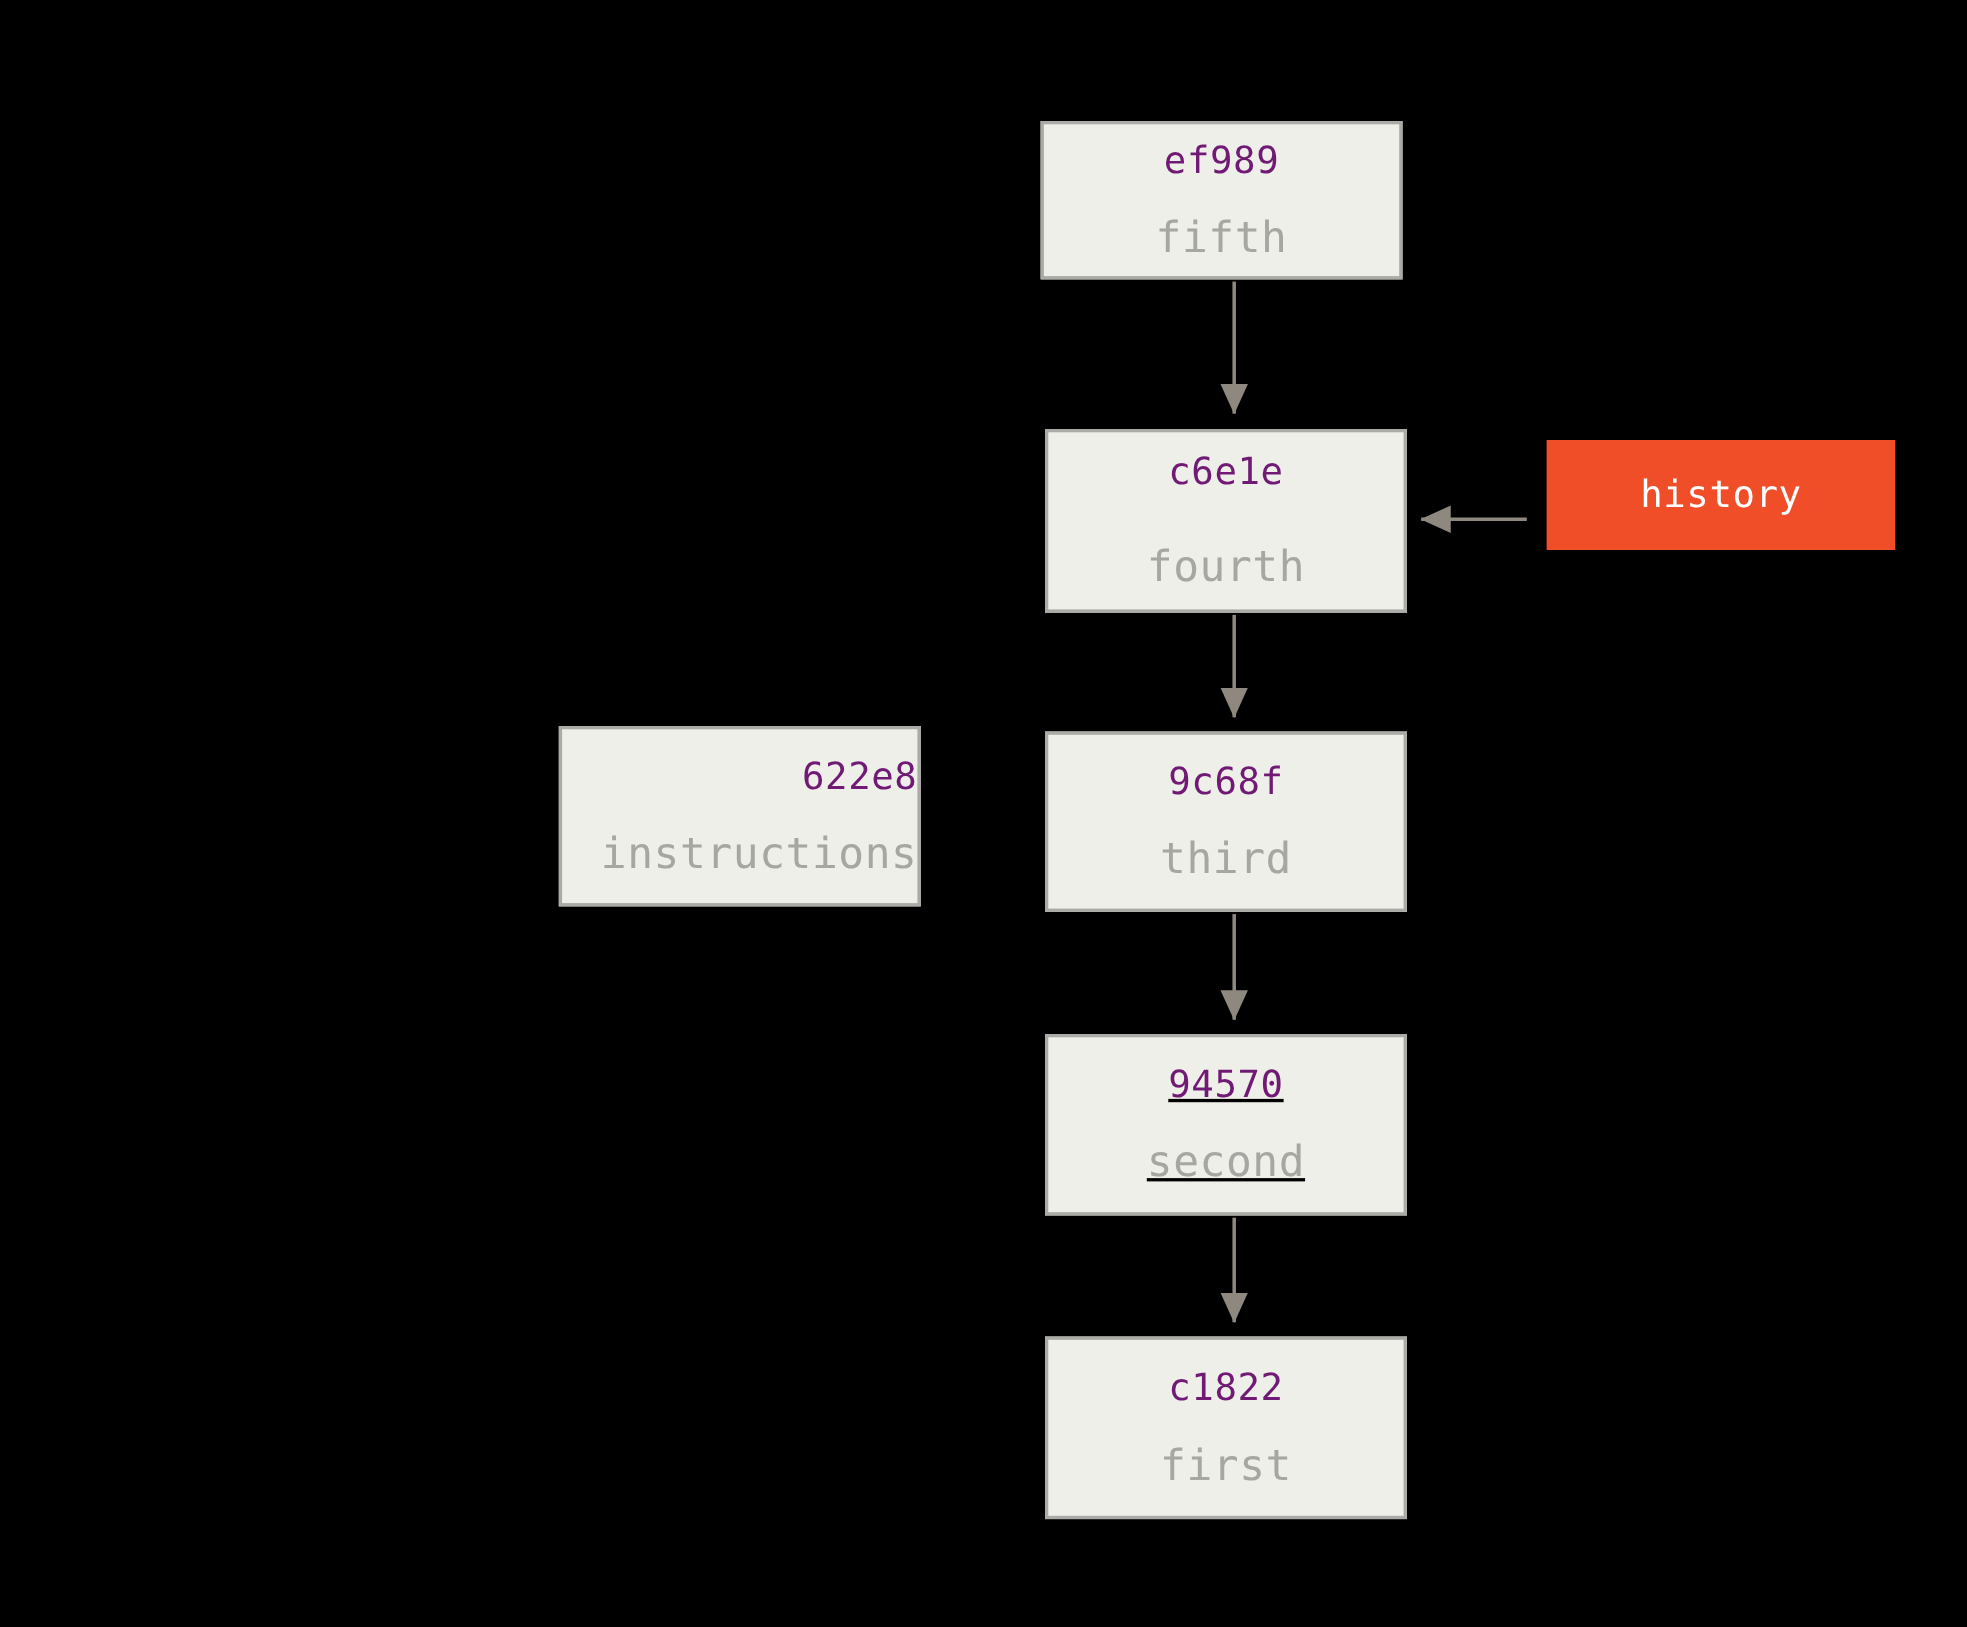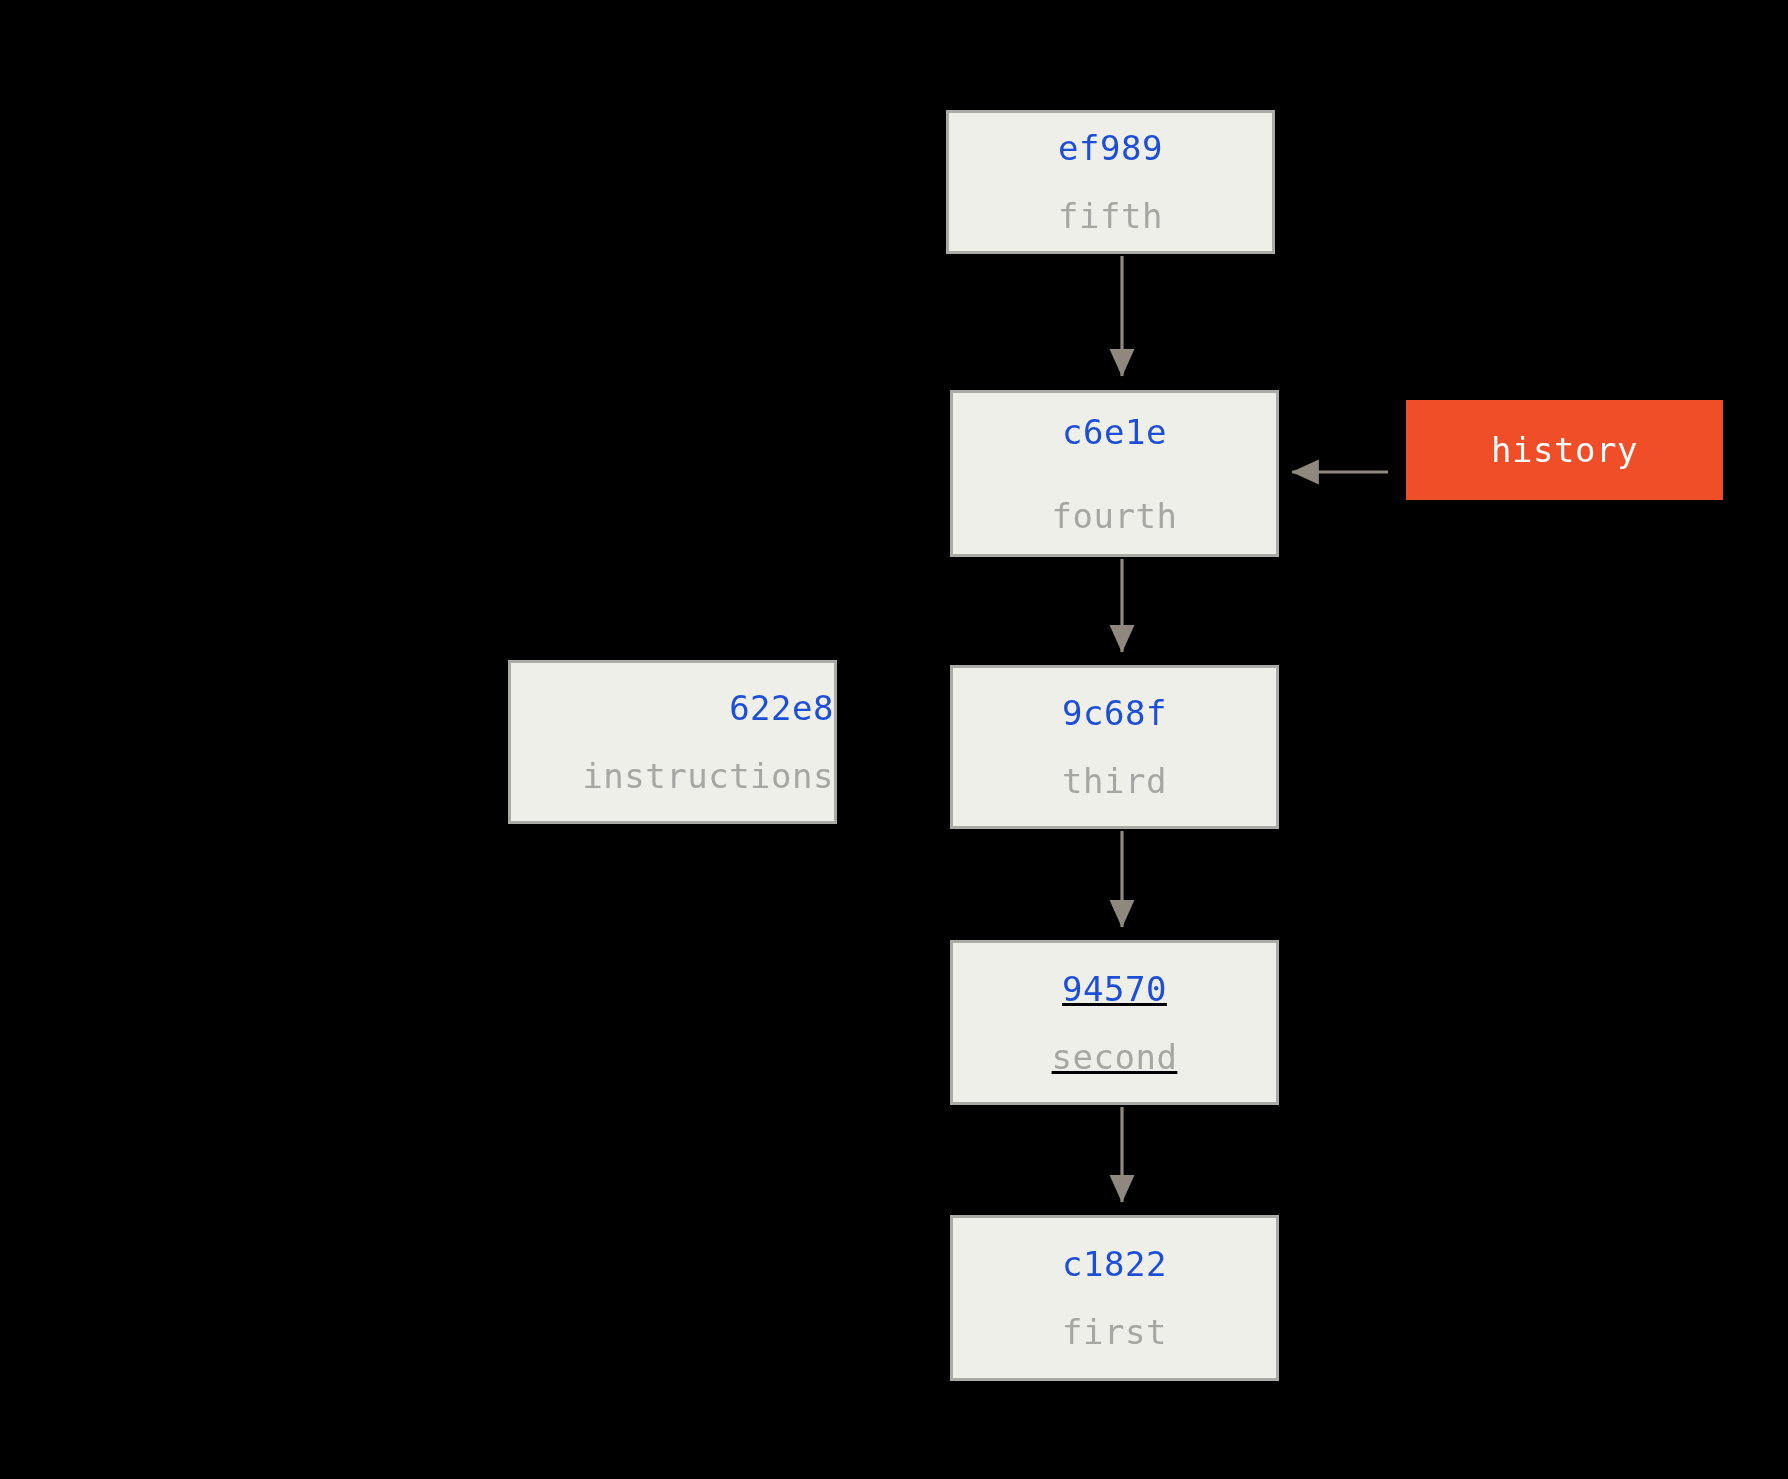--- a/index.html
+++ b/index.html
@@ -21,27 +21,27 @@
     background: #efefe9;
     border: 3px solid #aaaaa6;
     display: flex;
     flex-direction: column;
     align-items: center;
     justify-content: center;
   }
   .node-hash {
     font-family: "DejaVu Sans Mono", "Liberation Mono", monospace;
     font-size: 34px;
-    color: #1d4ed8;
+    color: #701a75;
     letter-spacing: 0.5px;
     line-height: 1;
   }
   .node-label {
     font-family: "DejaVu Sans Mono", "Liberation Mono", monospace;
-    font-size: 34px;
+    font-size: 39px;
     color: #a6a6a2;
     letter-spacing: 0.5px;
     line-height: 1;
     margin-top: 34px;
   }
   .ref-badge {
     position: absolute;
     box-sizing: border-box;
     background: #f04e28;
     display: flex;

